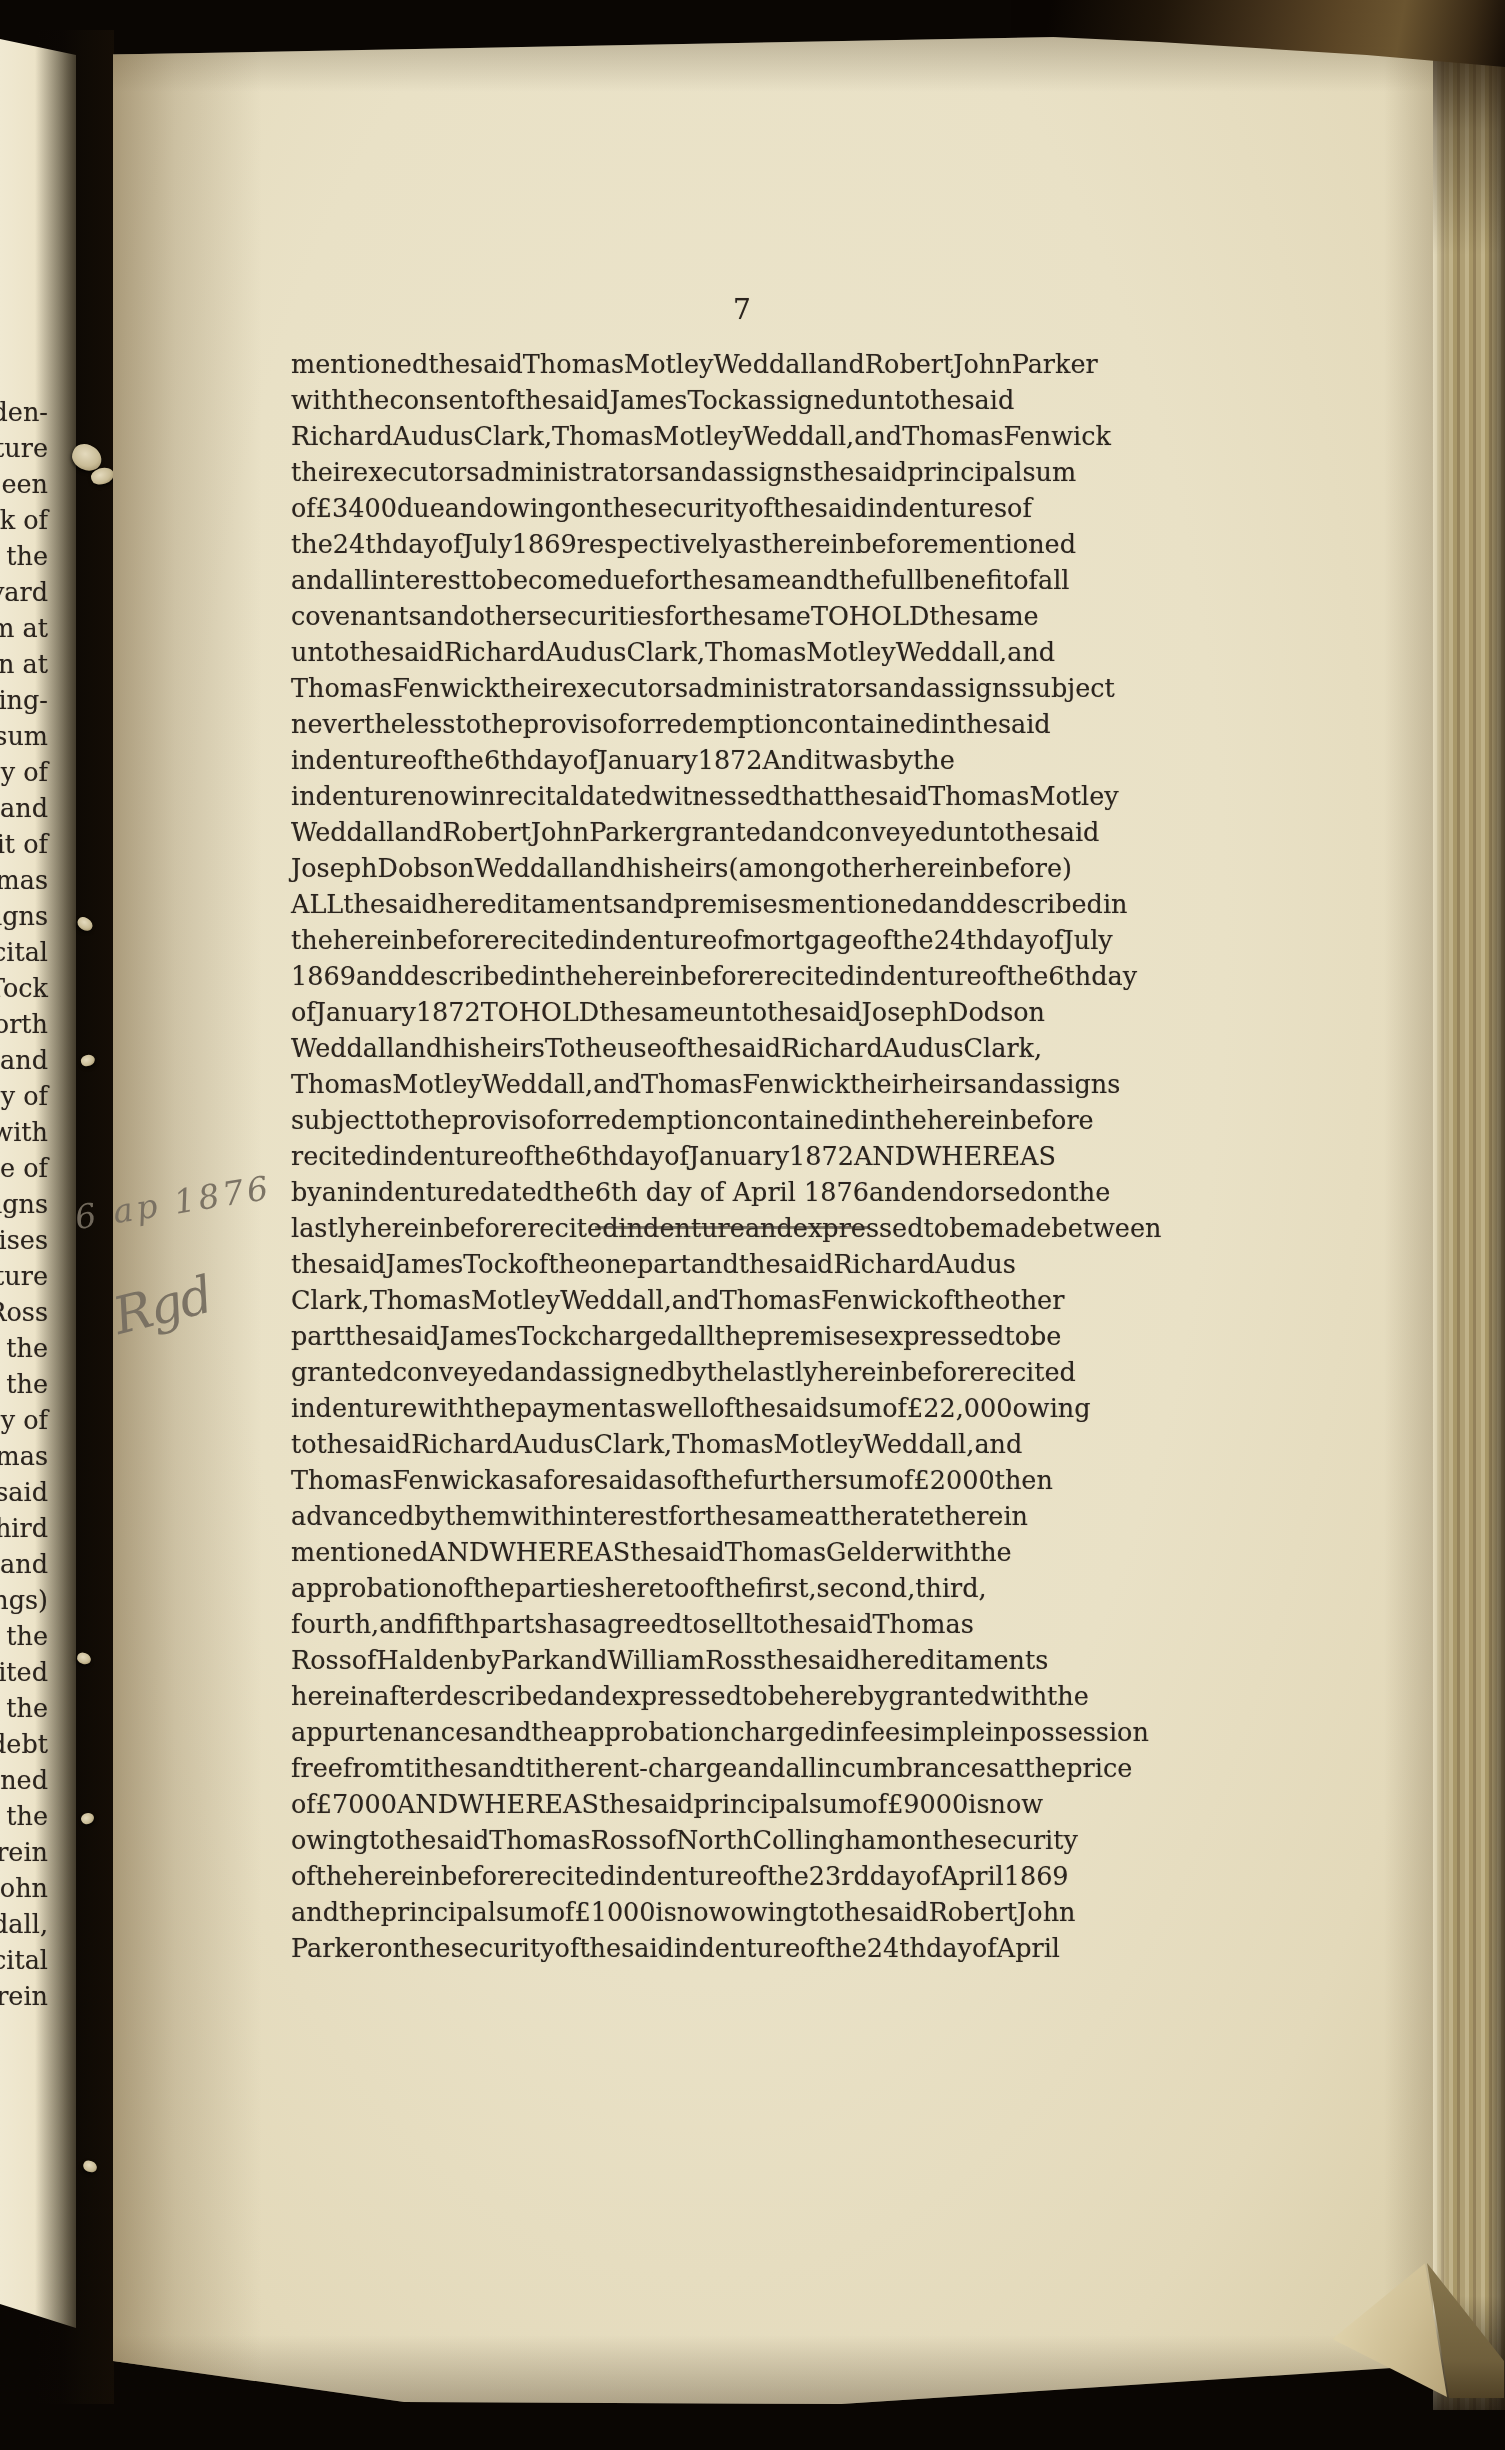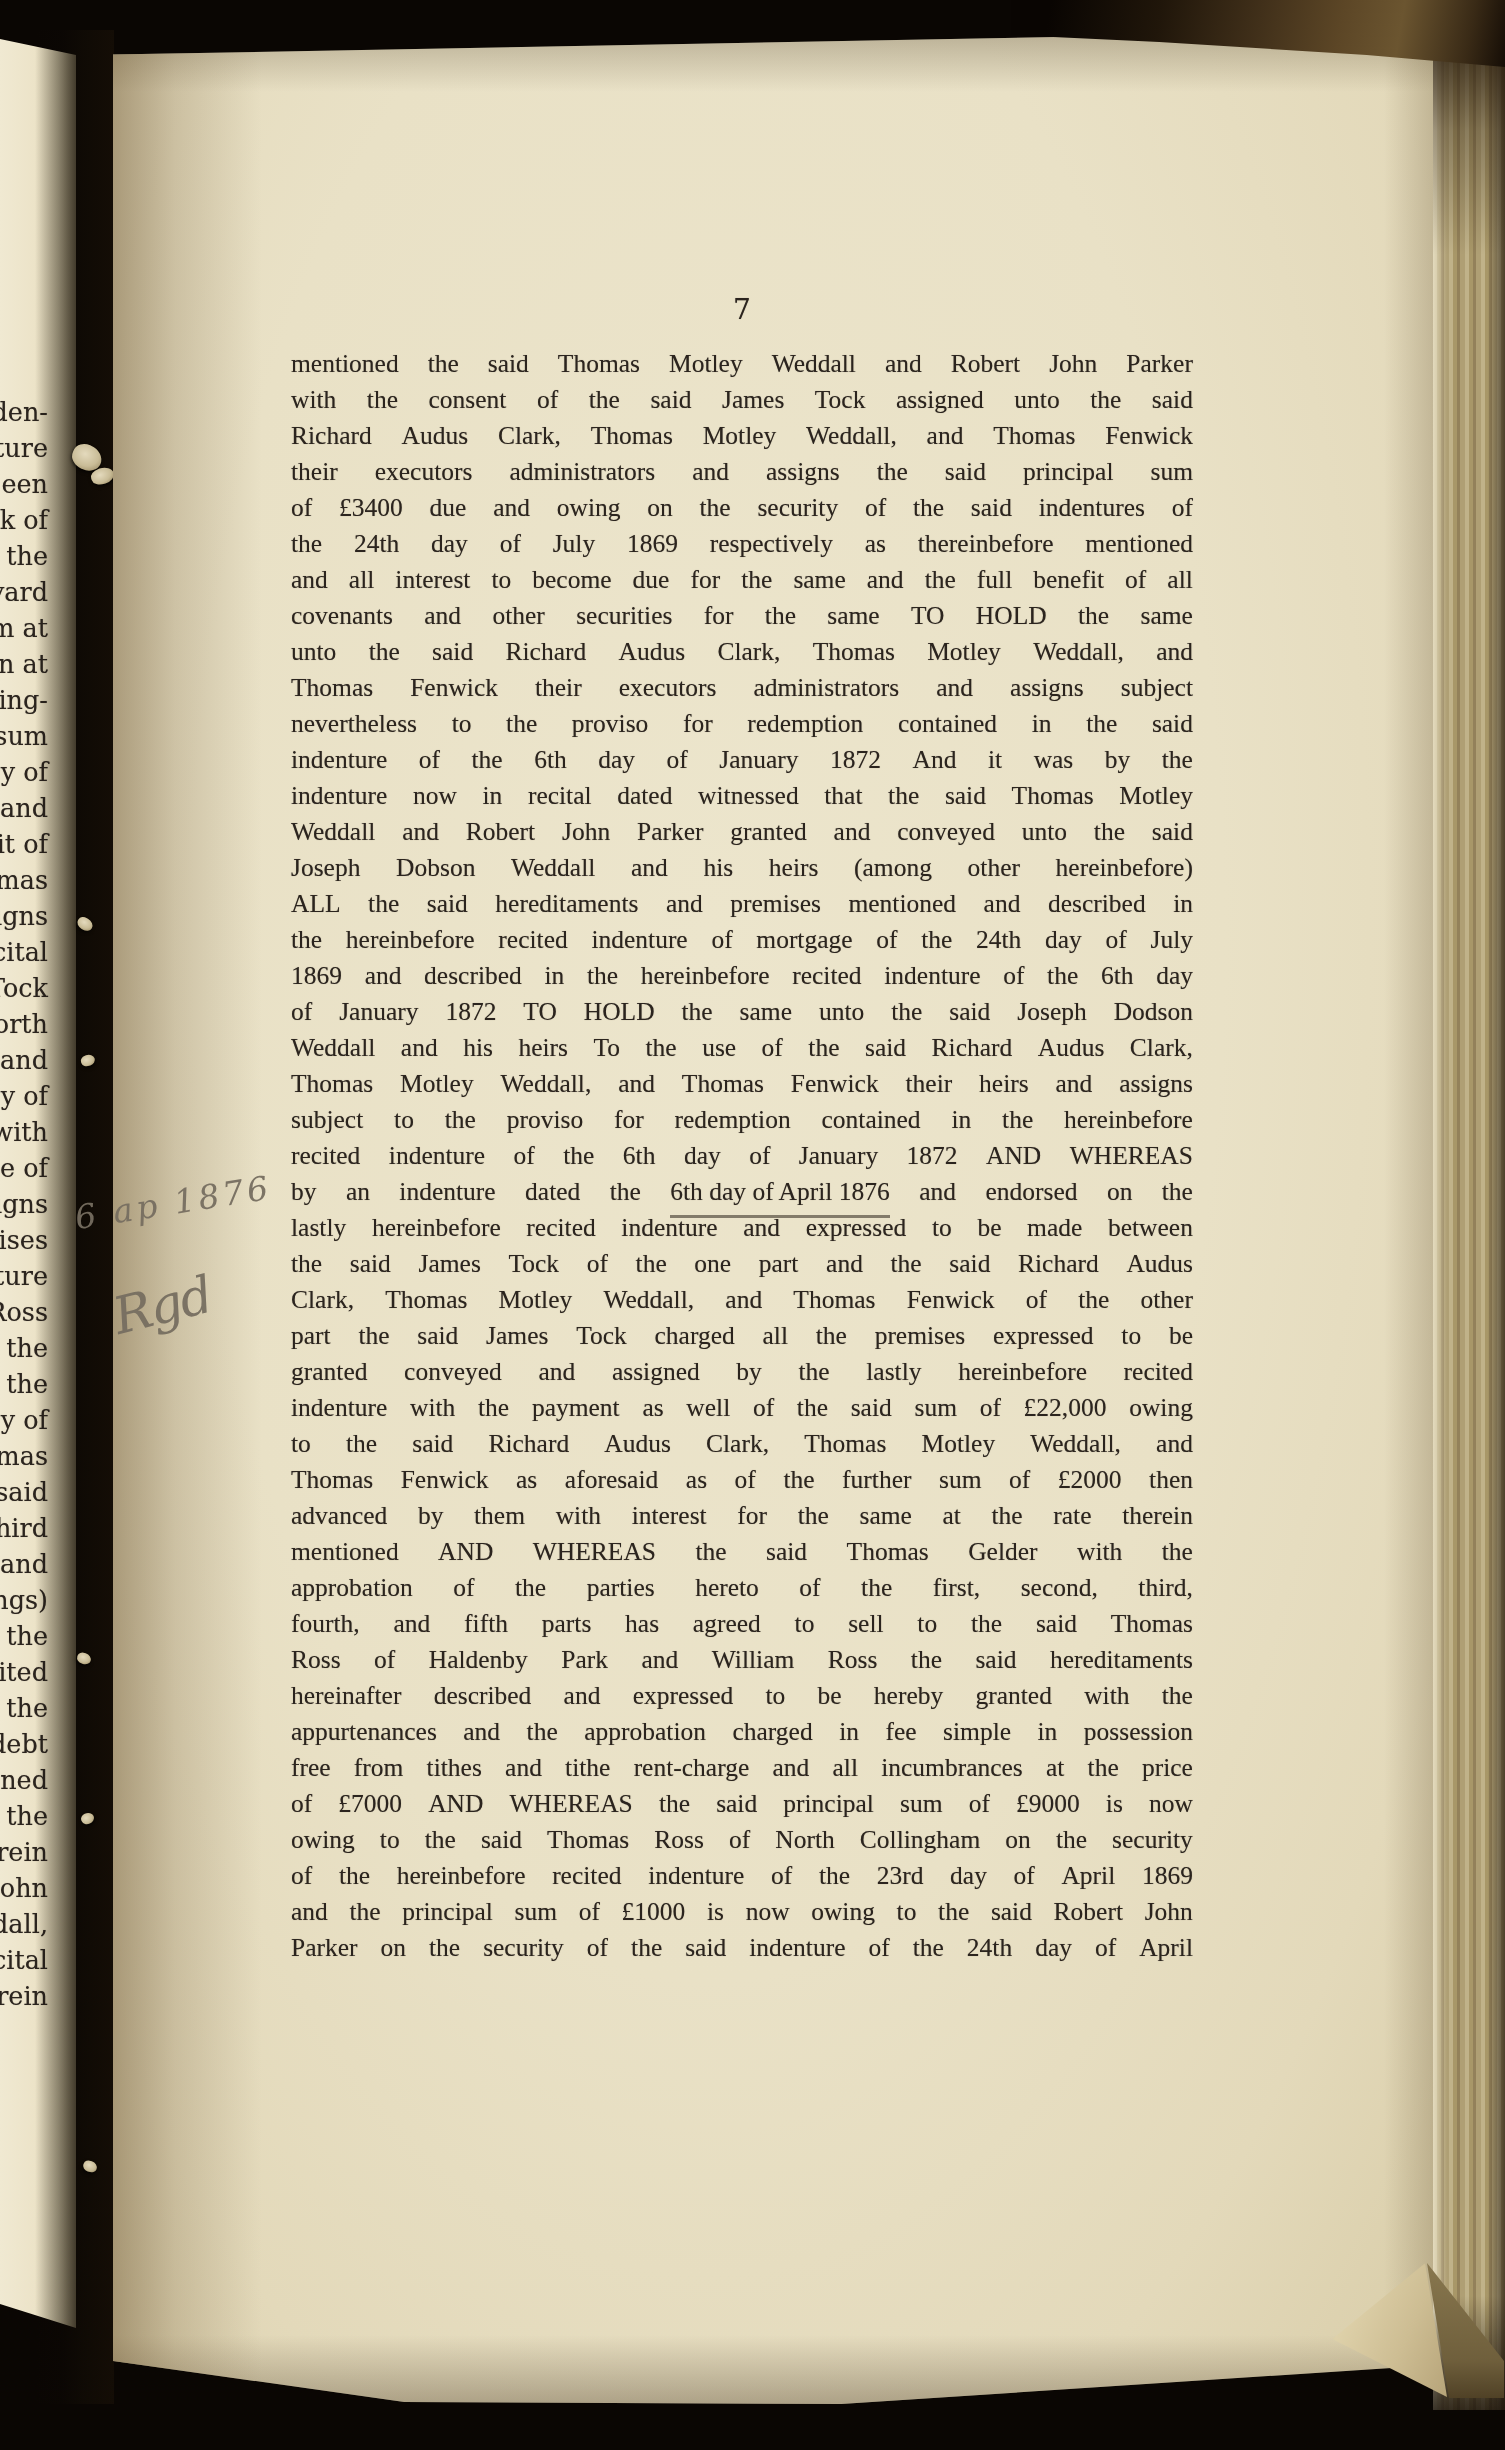--- a/index.html
+++ b/index.html
@@ -71,29 +71,28 @@
   .page-number{
     position:absolute;left:178px;top:263px;width:902px;
     text-align:center;font-size:28px;color:#2b241e;
     text-shadow:0 0 0.9px rgba(43,36,30,0.4);
   }
   .body-text{
     position:absolute;left:178px;top:316px;width:902px;
     color:#2b241e;font-size:25.5px;
   }
   .text-line{
-    display:flex;justify-content:space-between;align-items:baseline;
+    display:flex;align-items:baseline;
     height:36px;line-height:36px;
     text-shadow:0 0 0.9px rgba(43,36,30,0.38);
-    font-family:Liberation Serif, serif;
   }
   .text-line span{white-space:pre;}
   .pencil-underline{
     border-bottom:3.5px solid rgba(96,88,73,0.75);
-    padding-bottom:5px;
+    padding-bottom:16px;
   }
   
   .marginalia{
     position:absolute;color:rgba(118,110,96,0.95);
     font-style:italic;z-index:7;
     font-family:"DejaVu Serif", serif;
   }
   .marginalia.date{
     left:74px;top:1183px;font-size:33px;transform:rotate(-9deg);
     letter-spacing:3.5px;

